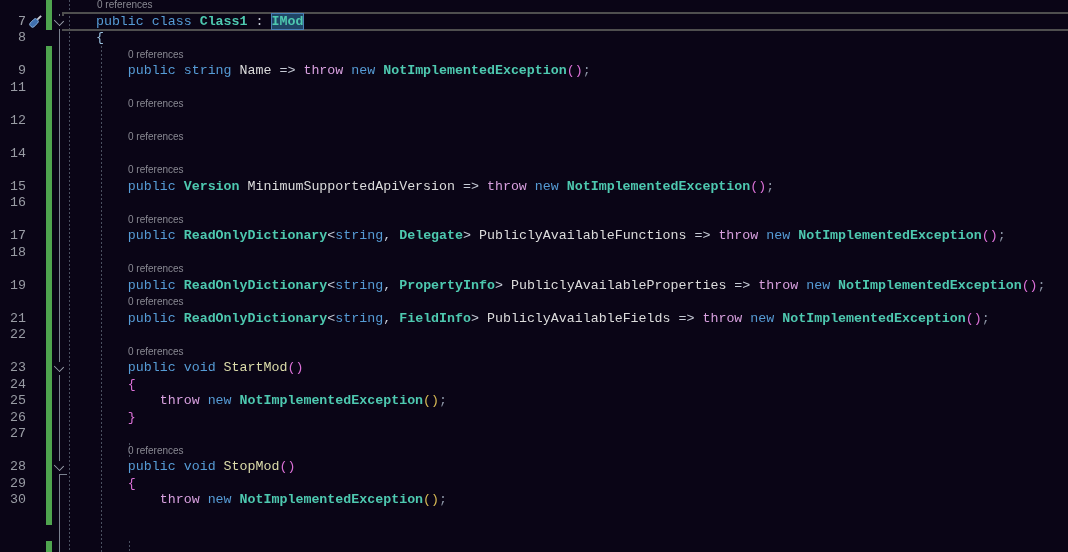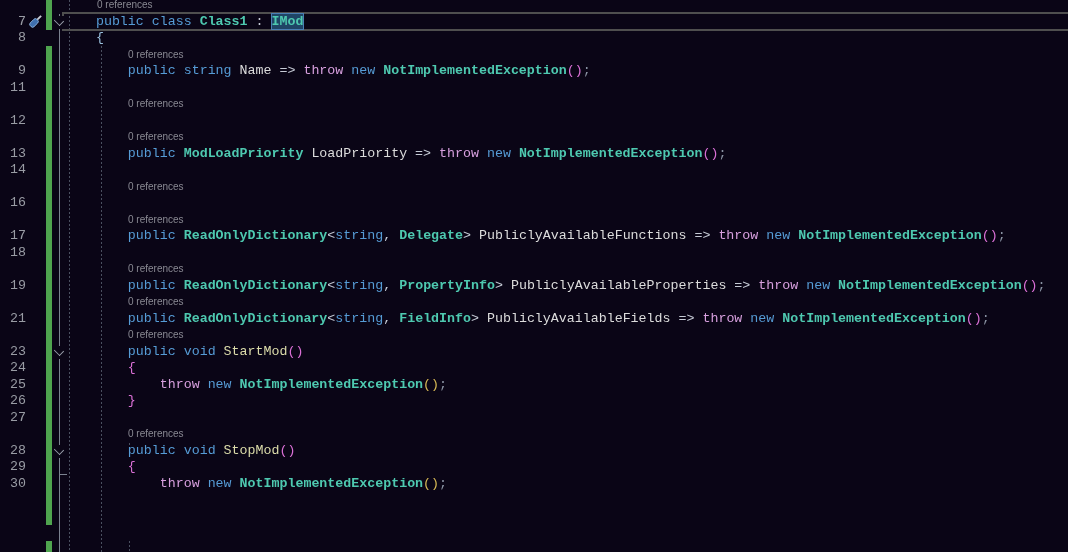--- a/index.html
+++ b/index.html
@@ -60,31 +60,32 @@
   <div id="code-rows">
       <div class="row" style="padding-left: 97px;"><span class="lens">0 references</span></div>
       <div class="row"><span class="lnum">7</span><span class="chevbox"><i class="chev"></i></span><span class="s-kw">    public class </span><span class="s-ty">Class1</span><span class="s-op"> : </span><span class="s-ty s-sel">IMod</span></div>
       <div class="row"><span class="lnum">8</span><span class="s-b2">    {</span></div>
       <div class="row" style="padding-left: 128px;"><span class="lens">0 references</span></div>
       <div class="row"><span class="lnum">9</span><span class="s-kw">        public string </span><span class="s-id">Name</span><span class="s-op"> =&gt; </span><span class="s-ct">throw </span><span class="s-kw">new </span><span class="s-ty">NotImplementedException</span><span class="s-b3">()</span><span class="s-se">;</span></div>
       <div class="row"><span class="lnum">11</span></div>
       <div class="row" style="padding-left: 128px;"><span class="lens">0 references</span></div>
       <div class="row"><span class="lnum">12</span></div>
       <div class="row" style="padding-left: 128px;"><span class="lens">0 references</span></div>
-      <div class="row"><span class="lnum">13</span><span class="s-kw">        public </span><span class="s-ty">ModLoadPriority</span><span class="s-id"> LoadPriority</span><span class="s-op"> =&gt; </span><span class="s-ct">throw </span><span class="s-kw">new </span><span class="s-ty">NotImplementedException</span><span class="s-b3">()</span><span class="s-se">;</span></div>
       <div class="row"><span class="lnum">14</span></div>
       <div class="row" style="padding-left: 128px;"><span class="lens">0 references</span></div>
+      <div class="row"><span class="lnum">15</span><span class="s-kw">        public </span><span class="s-ty">Version</span><span class="s-id"> MinimumSupportedApiVersion</span><span class="s-op"> =&gt; </span><span class="s-ct">throw </span><span class="s-kw">new </span><span class="s-ty">NotImplementedException</span><span class="s-b3">()</span><span class="s-se">;</span></div>
       <div class="row"><span class="lnum">16</span></div>
       <div class="row" style="padding-left: 128px;"><span class="lens">0 references</span></div>
       <div class="row"><span class="lnum">17</span><span class="s-kw">        public </span><span class="s-ty">ReadOnlyDictionary</span><span class="s-op">&lt;</span><span class="s-kw">string</span><span class="s-op">, </span><span class="s-ty">Delegate</span><span class="s-op">&gt; </span><span class="s-id">PubliclyAvailableFunctions</span><span class="s-op"> =&gt; </span><span class="s-ct">throw </span><span class="s-kw">new </span><span class="s-ty">NotImplementedException</span><span class="s-b3">()</span><span class="s-se">;</span></div>
       <div class="row"><span class="lnum">18</span></div>
       <div class="row" style="padding-left: 128px;"><span class="lens">0 references</span></div>
       <div class="row"><span class="lnum">19</span><span class="s-kw">        public </span><span class="s-ty">ReadOnlyDictionary</span><span class="s-op">&lt;</span><span class="s-kw">string</span><span class="s-op">, </span><span class="s-ty">PropertyInfo</span><span class="s-op">&gt; </span><span class="s-id">PubliclyAvailableProperties</span><span class="s-op"> =&gt; </span><span class="s-ct">throw </span><span class="s-kw">new </span><span class="s-ty">NotImplementedException</span><span class="s-b3">()</span><span class="s-se">;</span></div>
       <div class="row" style="padding-left: 128px;"><span class="lens">0 references</span></div>
       <div class="row"><span class="lnum">21</span><span class="s-kw">        public </span><span class="s-ty">ReadOnlyDictionary</span><span class="s-op">&lt;</span><span class="s-kw">string</span><span class="s-op">, </span><span class="s-ty">FieldInfo</span><span class="s-op">&gt; </span><span class="s-id">PubliclyAvailableFields</span><span class="s-op"> =&gt; </span><span class="s-ct">throw </span><span class="s-kw">new </span><span class="s-ty">NotImplementedException</span><span class="s-b3">()</span><span class="s-se">;</span></div>
+      <div class="row"><span class="lnum">22</span></div>
       <div class="row" style="padding-left: 128px;"><span class="lens">0 references</span></div>
       <div class="row"><span class="lnum">23</span><span class="chevbox"><i class="chev"></i></span><span class="s-kw">        public void </span><span class="s-me">StartMod</span><span class="s-b3">()</span></div>
       <div class="row"><span class="lnum">24</span><span class="s-b3">        {</span></div>
       <div class="row"><span class="lnum">25</span><span class="s-ct">            throw </span><span class="s-kw">new </span><span class="s-ty">NotImplementedException</span><span class="s-b4">()</span><span class="s-se">;</span></div>
       <div class="row"><span class="lnum">26</span><span class="s-b3">        }</span></div>
       <div class="row"><span class="lnum">27</span></div>
       <div class="row" style="padding-left: 128px;"><span class="lens">0 references</span></div>
       <div class="row"><span class="lnum">28</span><span class="chevbox"><i class="chev"></i></span><span class="s-kw">        public void </span><span class="s-me">StopMod</span><span class="s-b3">()</span></div>
       <div class="row"><span class="lnum">29</span><span class="s-b3">        {</span></div>
       <div class="row"><span class="lnum">30</span><span class="s-ct">            throw </span><span class="s-kw">new </span><span class="s-ty">NotImplementedException</span><span class="s-b4">()</span><span class="s-se">;</span></div>

